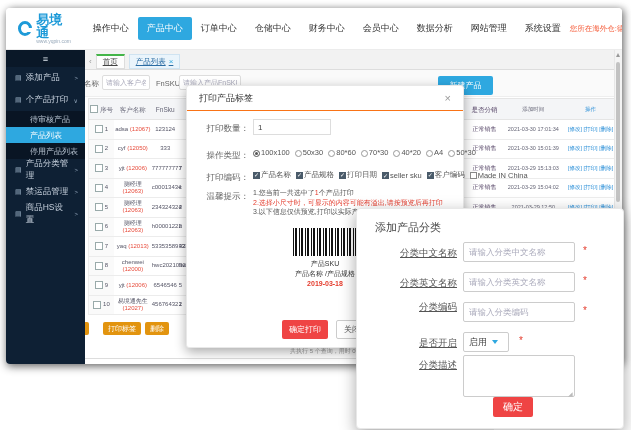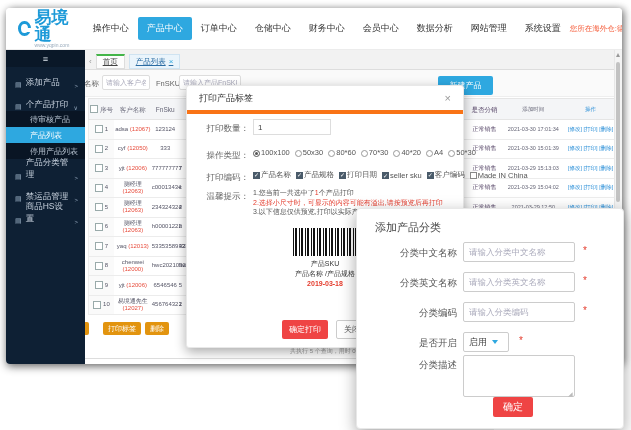--- a/index.html
+++ b/index.html
@@ -8,33 +8,33 @@
   
   .window{position:absolute;left:6px;top:8px;width:616px;height:356px;background:#fff;
           border-radius:4px;box-shadow:0 3px 8px rgba(0,0,0,.45),3px 0 7px rgba(0,0,0,.28);overflow:hidden;}
   
   .hdr{position:absolute;left:0;top:0;right:0;height:42px;background:#fff;border-bottom:1px solid #ececec;
        display:flex;align-items:center;padding:0 12px;box-sizing:border-box;}
   .logo{display:flex;align-items:center;gap:4px;}
   .logo-c{width:15px;height:15px;border:3px solid #1d9ad8;border-radius:50%;position:relative;box-sizing:border-box;}
   .logo-c::after{content:"";position:absolute;right:-3px;top:4px;width:5px;height:4px;background:#fff;}
   .logo-txt{display:flex;flex-direction:column;line-height:1;}
-  .logo-title{font-size:17px;font-weight:bold;color:#1d9ad8;}
+  .logo-title{font-size:13px;font-weight:bold;color:#1d9ad8;}
   .logo-sub{font-size:5px;color:#9ab;}
   .nav{display:flex;margin-left:12px;}
   .nav-item{font-size:9px;color:#333;padding:5px 9px;border-radius:2px;cursor:pointer;white-space:nowrap;}
   .nav-item.active{background:#2ea8e0;color:#fff;}
   .notice{margin-left:auto;font-size:7.5px;color:#f55e3c;white-space:nowrap;}
   .avatar{width:10px;height:10px;background:linear-gradient(#93351f,#5d1d12);margin:0 4px 0 8px;}
   
   .bodyrow{position:absolute;left:0;top:42px;right:0;bottom:0;display:flex;}
   .sidebar{width:79px;background:#0e2034;color:#c6d0dc;flex:none;}
   .s-head{height:17px;background:#0a1828;display:flex;align-items:center;justify-content:center;color:#dfe7ee;font-size:9px;}
   .s-head::before{content:"≡";}
-  .s-item{height:22px;display:flex;align-items:flex-end;padding-left:9px;font-size:8.5px;gap:4px;cursor:pointer;}
+  .s-item{height:22px;display:flex;align-items:center;padding-left:9px;font-size:8.5px;gap:4px;cursor:pointer;}
   .s-ico{font-size:7px;color:#8fa3b8;}
   .s-arrow{margin-left:auto;margin-right:7px;font-size:6px;color:#8fa3b8;}
   .s-sub{height:16px;display:flex;align-items:center;padding-left:24px;font-size:8px;background:#091524;cursor:pointer;color:#b9c5d2;}
   .s-sub.active{background:#2ea8e0;color:#fff;}
   
   .main{flex:1;position:relative;background:#fff;overflow:hidden;}
   .tabbar{position:absolute;left:0;top:0;right:0;height:20px;background:#f2f2f2;border-bottom:1px solid #ddd;
           display:flex;align-items:flex-end;gap:4px;padding-left:4px;box-sizing:border-box;}
   .tab-chev{font-size:8px;color:#999;margin-bottom:3px;}
   .tab{height:15px;display:flex;align-items:center;padding:0 6px;font-size:7.5px;box-sizing:border-box;text-decoration:underline;}
@@ -74,21 +74,21 @@
   
   .vscroll{position:absolute;right:0;top:0;width:7px;bottom:0;background:#f4f4f4;border-left:1px solid #e7e7e7;}
   .vthumb{position:absolute;left:1px;top:12px;width:4px;height:140px;background:#c2c2c2;border-radius:2px;}
   .varrow{position:absolute;left:1px;top:3px;width:0;height:0;border-left:2.5px solid transparent;border-right:2.5px solid transparent;border-bottom:4px solid #999;}
   
   .modal{position:absolute;background:#fff;border:1px solid #e8e8e8;border-radius:3px;box-shadow:0 4px 12px rgba(0,0,0,.33);}
   .btn-blue{background:#ef4444;color:#fff;border-radius:2px;display:flex;align-items:center;justify-content:center;cursor:pointer;}
   .btn-gray{background:#fff;color:#555;border:1px solid #ccc;border-radius:2px;display:flex;align-items:center;justify-content:center;cursor:pointer;}
   
   .m1{left:186px;top:85px;width:276px;height:261px;}
-  .m1-title{height:24px;display:flex;align-items:center;padding:0 12px;border-bottom:4px solid #f97316;font-size:9px;color:#333;}
+  .m1-title{height:24px;display:flex;align-items:center;padding:0 12px;border-bottom:1px solid #f97316;font-size:9px;color:#333;}
   .m1-close{margin-left:auto;color:#999;font-size:11px;cursor:pointer;}
   .m1-lbl{position:absolute;left:0;width:62px;text-align:right;font-size:8.5px;color:#666;}
   .m1-inp{position:absolute;left:66px;top:33px;width:78px;height:16px;border:1px solid #ddd;font-size:8px;padding:0 4px;box-sizing:border-box;font-family:inherit;color:#444;}
   .optrow{position:absolute;left:66px;display:flex;gap:5px;font-size:7.5px;color:#555;align-items:center;flex-wrap:nowrap;white-space:nowrap;}
   .radio{width:7px;height:7px;border:1px solid #999;border-radius:50%;display:inline-block;box-sizing:border-box;vertical-align:middle;margin-right:1px;position:relative;}
   .radio.sel{border-color:#555;}
   .radio.sel::after{content:"";position:absolute;left:1px;top:1px;width:3px;height:3px;border-radius:50%;background:#555;}
   .ck{width:7px;height:7px;border:1px solid #888;display:inline-block;box-sizing:border-box;vertical-align:middle;margin-right:1px;position:relative;background:#fff;}
   .ck.on{background:#4a5b6a;border-color:#4a5b6a;}
   .ck.on::after{content:"✓";position:absolute;left:0px;top:-1.5px;font-size:6px;color:#fff;}
@@ -98,21 +98,21 @@
   .barcode{width:64px;height:28px;margin:0 auto;background:repeating-linear-gradient(90deg,#111 0,#111 1px,#fff 1px,#fff 2px,#111 2px,#111 4px,#fff 4px,#fff 6px);}
   .bc-sku{font-size:7px;color:#333;margin-top:3px;}
   .bc-name{font-size:7px;color:#333;}
   .bc-date{font-size:7px;font-weight:bold;color:#e43b2c;margin-top:1px;}
   .m1-btns{position:absolute;left:0;right:0;bottom:8px;display:flex;justify-content:center;gap:8px;}
   .m1-btns .btn-blue{font-size:8px;padding:4px 7px;}
   .m1-btns .btn-gray{font-size:8px;padding:3px 7px;}
   
   .m2{left:356px;top:208px;width:266px;height:219px;border-radius:4px;box-shadow:0 5px 16px rgba(0,0,0,.35);}
   .m2-title{padding:11px 18px 0;font-size:11px;color:#444;}
-  .m2-lbl{position:absolute;left:0;width:100px;text-align:right;font-size:9.5px;color:#555;}
+  .m2-lbl{position:absolute;left:0;width:100px;text-align:right;font-size:9.5px;color:#555;text-decoration:underline;}
   .m2-inp{position:absolute;left:106px;width:112px;height:20px;border:1px solid #ccc;border-radius:2px;
           font-size:8.5px;padding:0 5px;box-sizing:border-box;font-family:inherit;color:#444;}
   .m2-inp::placeholder{color:#aab;}
   .m2-star{position:absolute;left:226px;color:#e43b2c;font-size:10px;}
   .m2-sel{position:absolute;left:106px;width:46px;height:20px;border:1px solid #ccc;border-radius:2px;
           display:flex;align-items:center;font-size:9px;color:#444;padding:0 5px;box-sizing:border-box;gap:5px;cursor:pointer;}
   .caret{width:0;height:0;border-left:3px solid transparent;border-right:3px solid transparent;border-top:4px solid #2ea8e0;}
   .m2-ta{position:absolute;left:106px;top:146px;width:112px;height:42px;border:1px solid #ccc;border-radius:2px;box-sizing:border-box;resize:none;font-family:inherit;}
   .m2-ta-grip{position:absolute;left:211px;top:181px;font-size:6px;color:#bbb;}
   .m2-btns{position:absolute;left:136px;top:188px;display:flex;gap:12px;flex-direction:column;}
@@ -427,21 +427,21 @@
     <div class="m2-title">添加产品分类</div>
 
     <span class="m2-lbl" style="top:38px;">分类中文名称</span>
     <input class="m2-inp" style="top: 33px;" placeholder="请输入分类中文名称">
     <span class="m2-star" style="top:36px;">*</span>
 
     <span class="m2-lbl" style="top:68px;">分类英文名称</span>
     <input class="m2-inp" style="top: 63px;" placeholder="请输入分类英文名称">
     <span class="m2-star" style="top:66px;">*</span>
 
-    <span class="m2-lbl" style="top:98px;">分类编码</span>
+    <span class="m2-lbl" style="top:92px;">分类编码</span>
     <input class="m2-inp" style="top: 93px;" placeholder="请输入分类编码">
     <span class="m2-star" style="top:96px;">*</span>
 
     <span class="m2-lbl" style="top:128px;">是否开启</span>
     <span class="m2-sel" style="top:123px;">
       <span>启用</span>
       <span class="caret"></span>
     </span>
     <span class="m2-star" style="top:126px;left:162px;">*</span>
 

